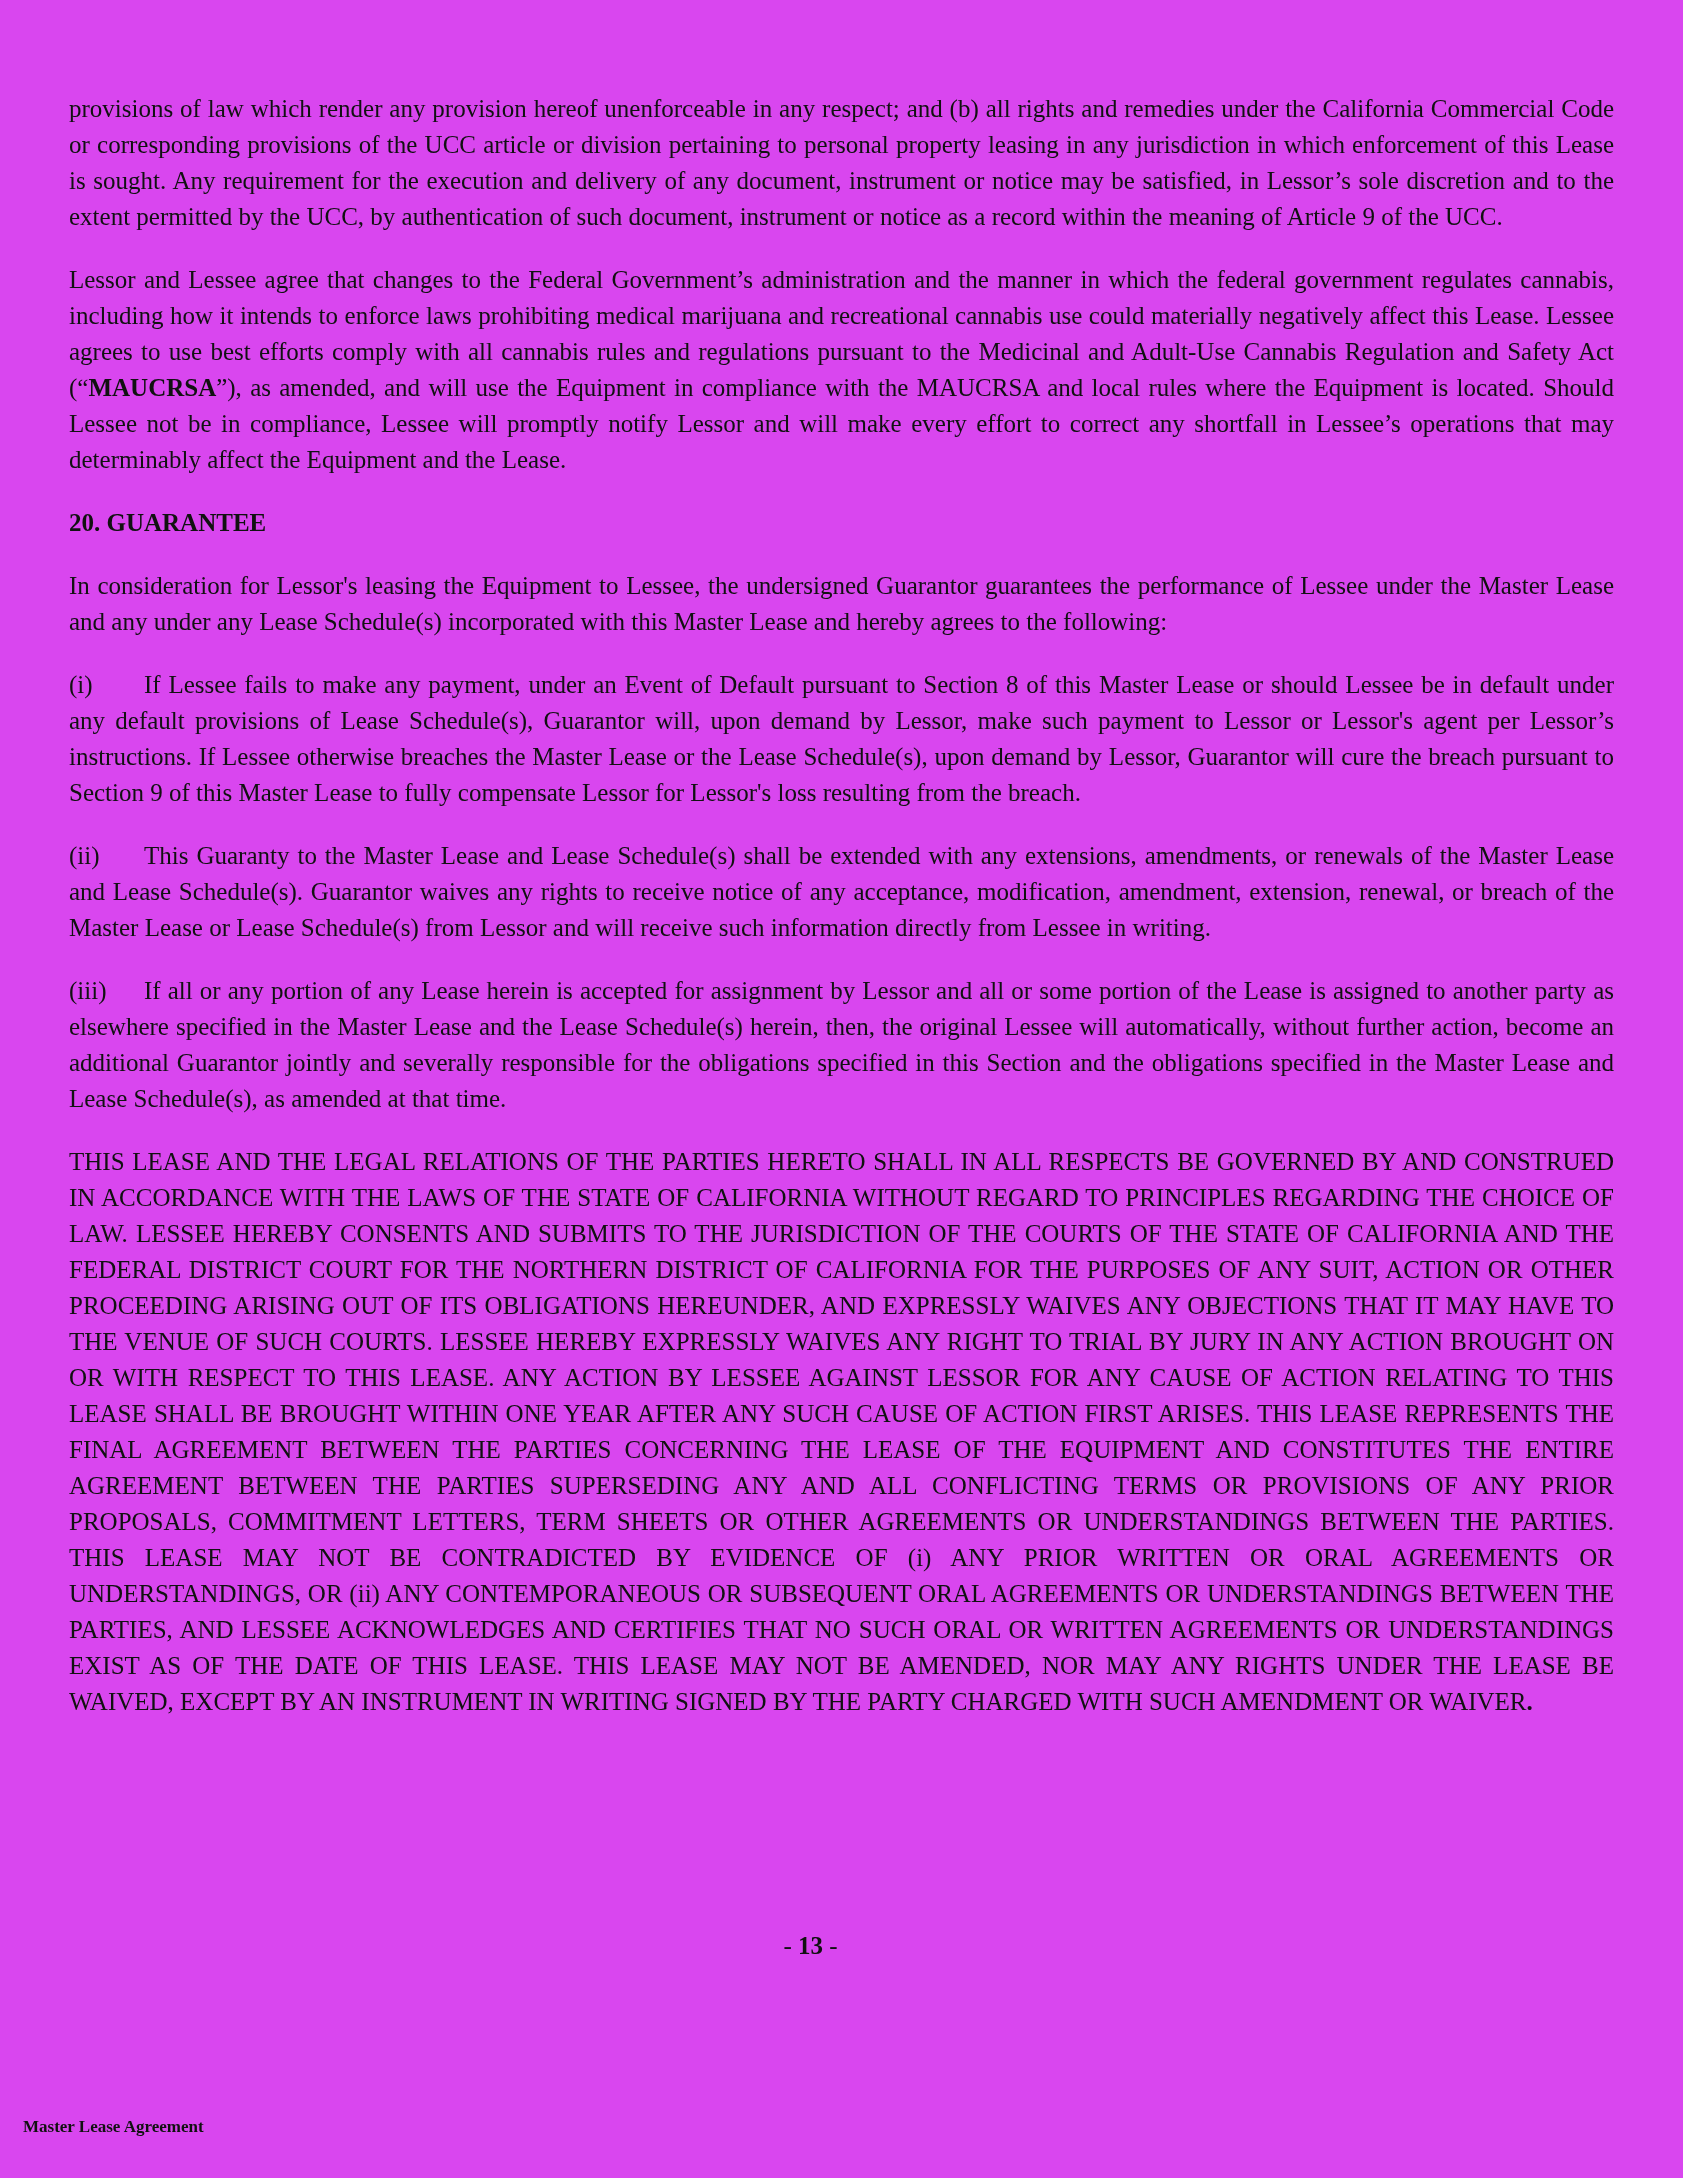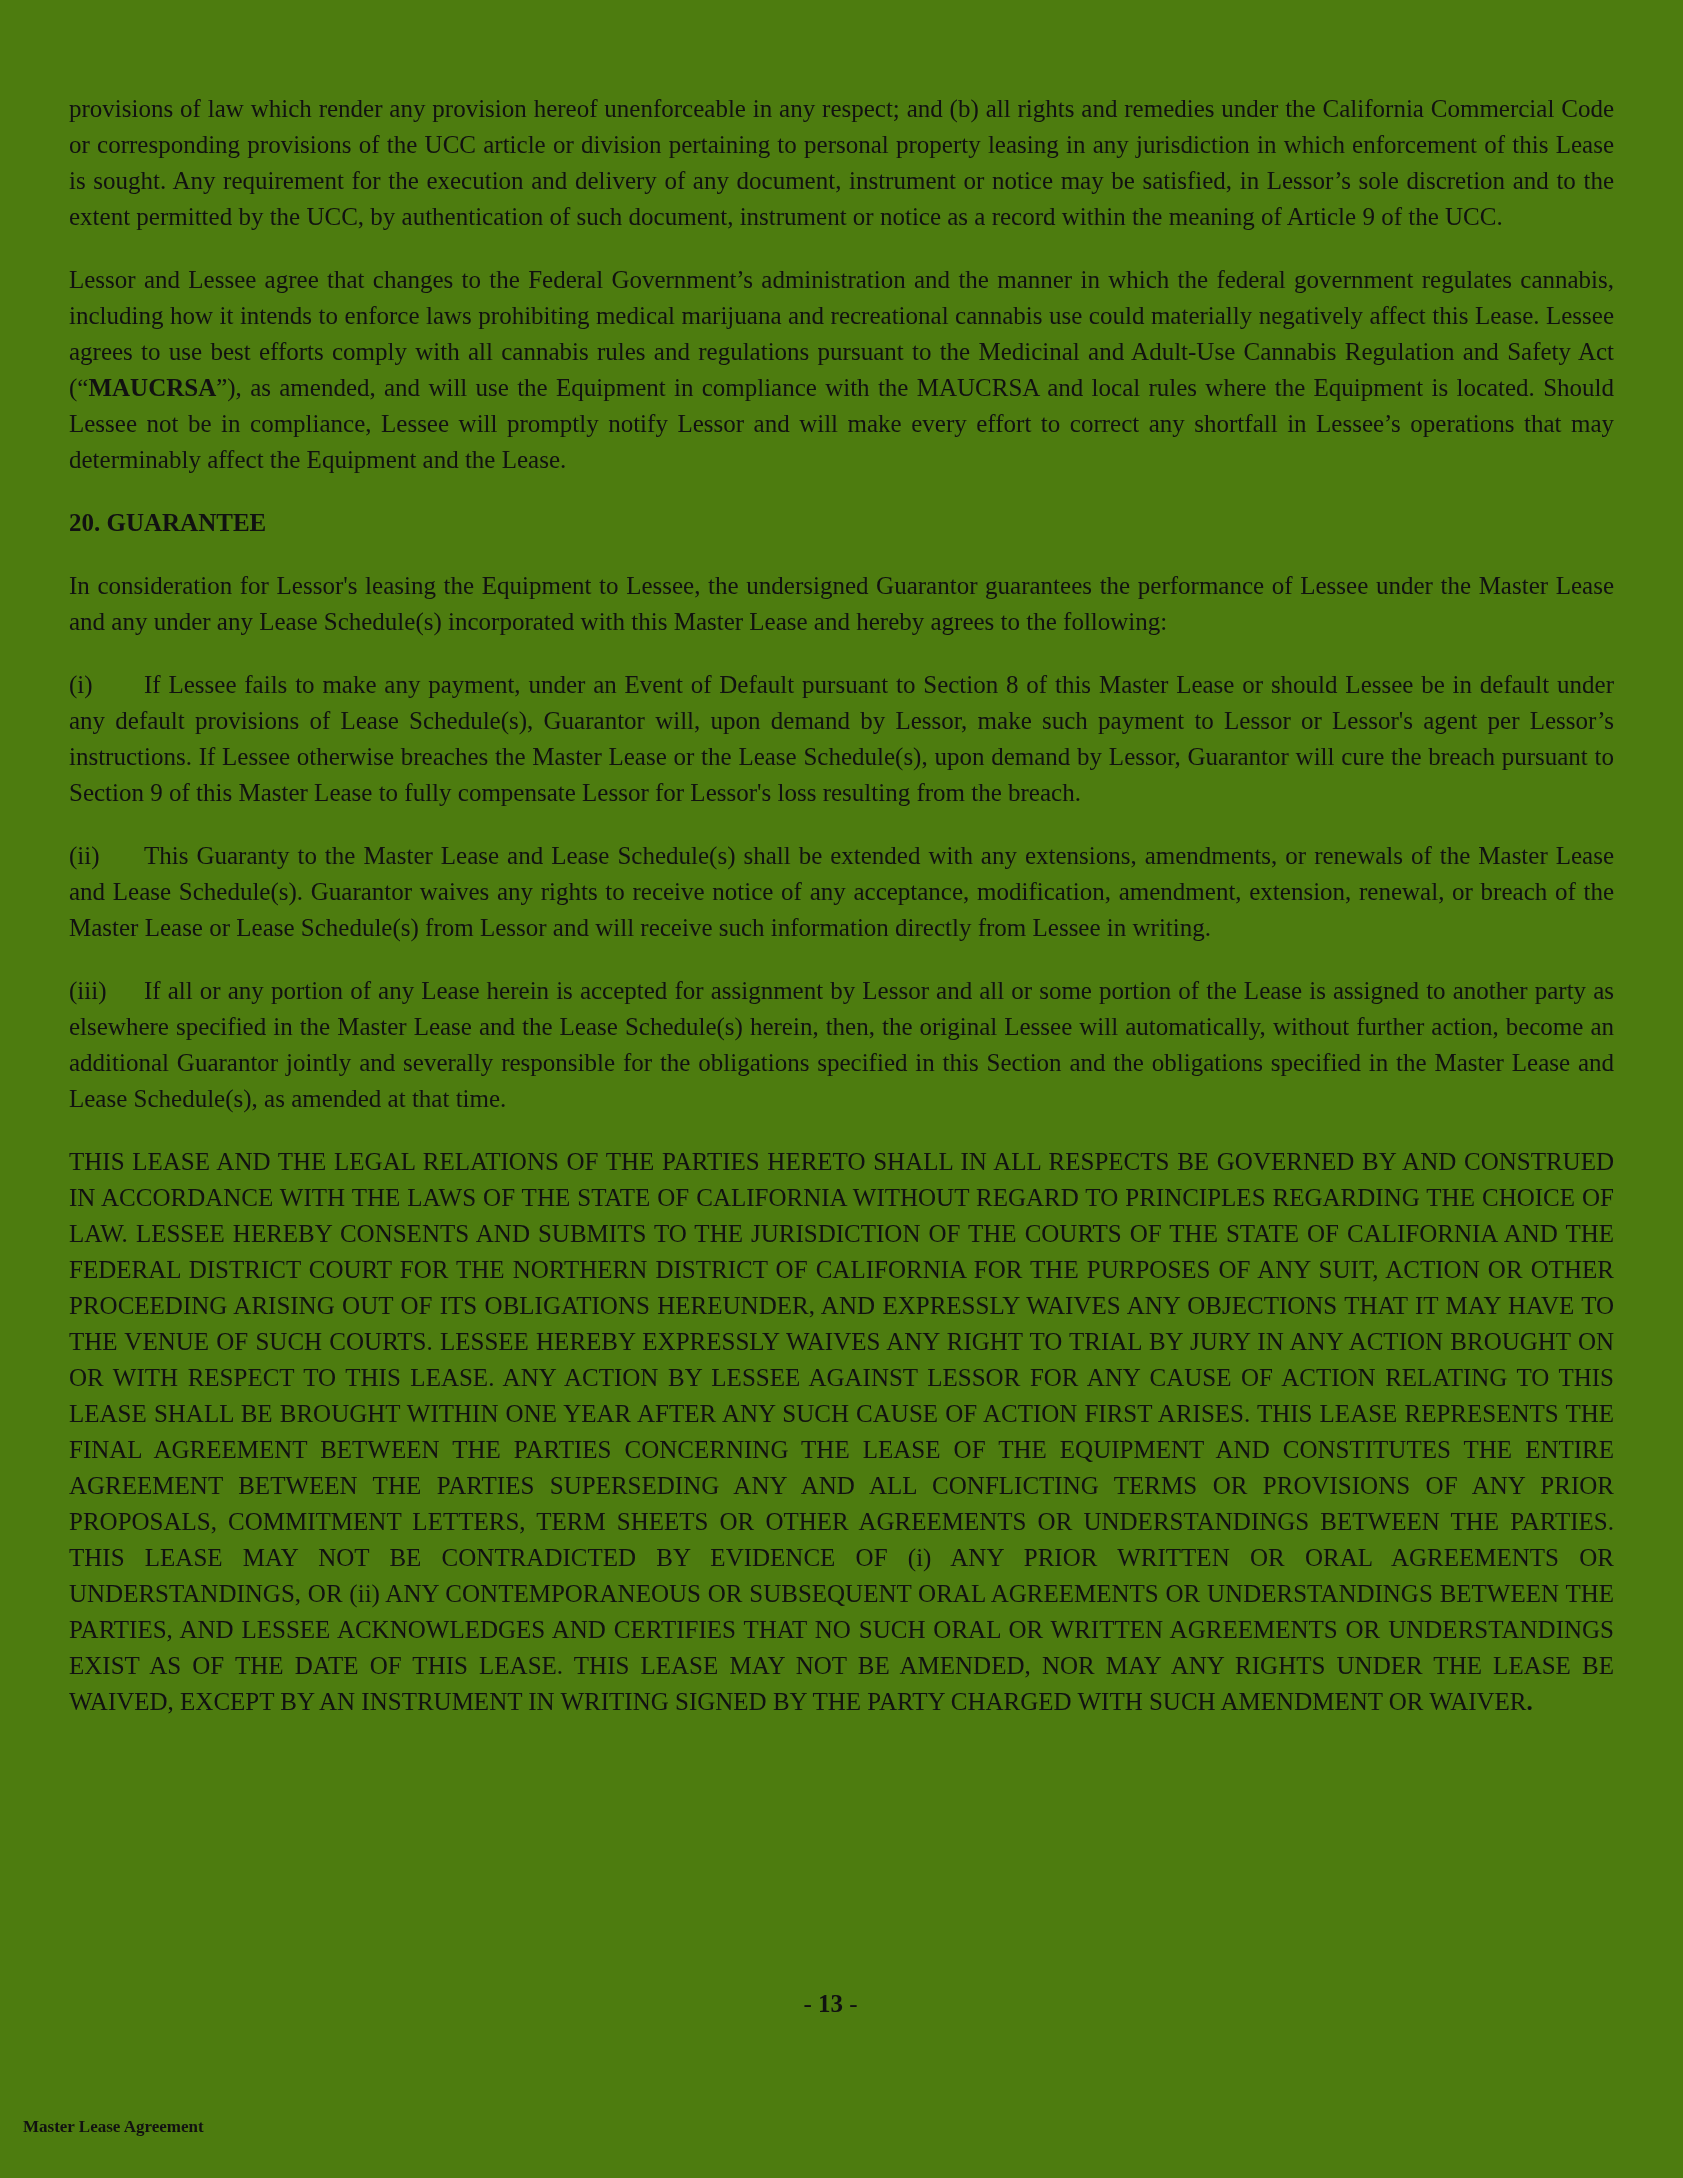--- a/index.html
+++ b/index.html
@@ -4,21 +4,21 @@
 <style>
   html, body {
     margin: 0;
     padding: 0;
     background: #ffffff;
   }
   .page {
     position: relative;
     width: 1683px;
     height: 2178px;
-    background: #4d7c0f;
+    background: #d946ef;
     box-sizing: border-box;
     padding: 91px 69px 0 69px;
     font-family: "Liberation Serif", "DejaVu Serif", serif;
     font-size: 25px;
     line-height: 36px;
     color: #111111;
   }
   .page p {
     margin: 0 0 27px 0;
     text-align: justify;
@@ -30,26 +30,25 @@
   .item-label {
     display: inline-block;
     width: 75px;
   }
   .caps-para {
     margin-bottom: 0;
   }
   .bold { font-weight: bold; }
   .page-num {
     position: absolute;
-    top: 1986px;
+    top: 1928px;
     left: 0;
     width: 1621px;
     text-align: center;
     font-size: 25px;
-    padding-left: 20px;
   }
   .footer-label {
     position: absolute;
     top: 2109px;
     left: 23px;
     font-size: 17px;
     font-weight: bold;
   }
 </style>
 </head>

